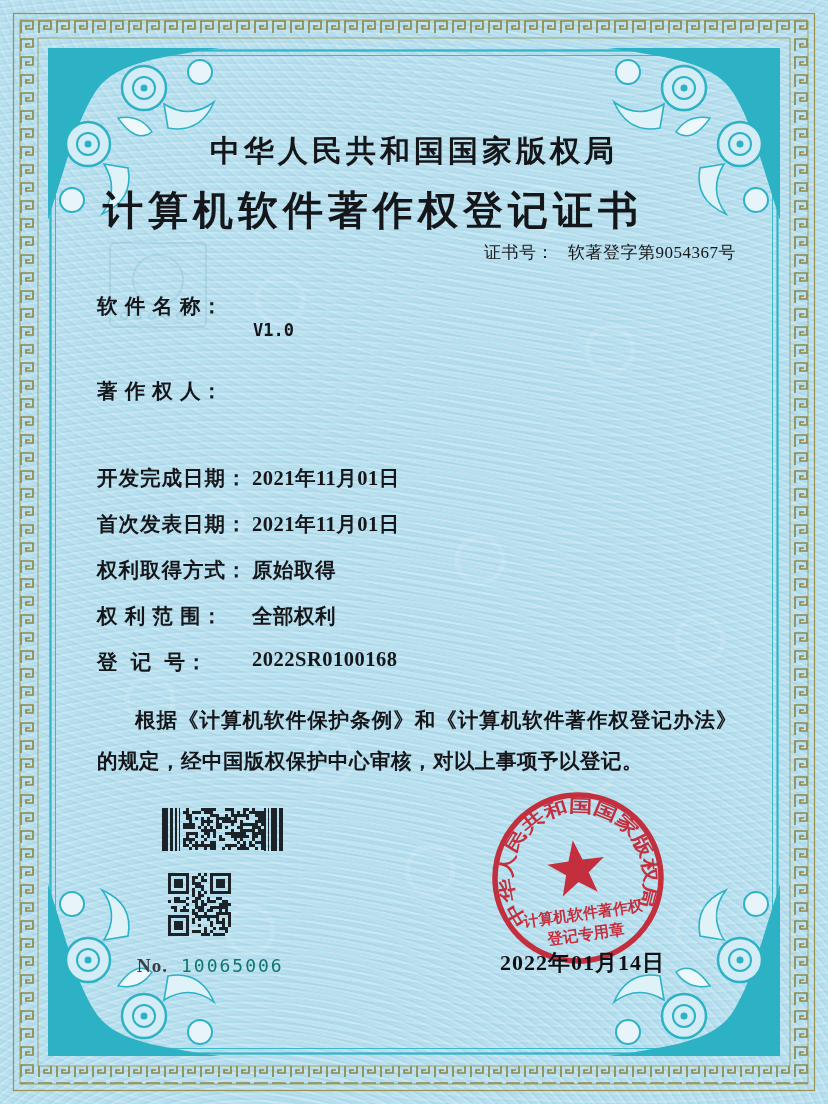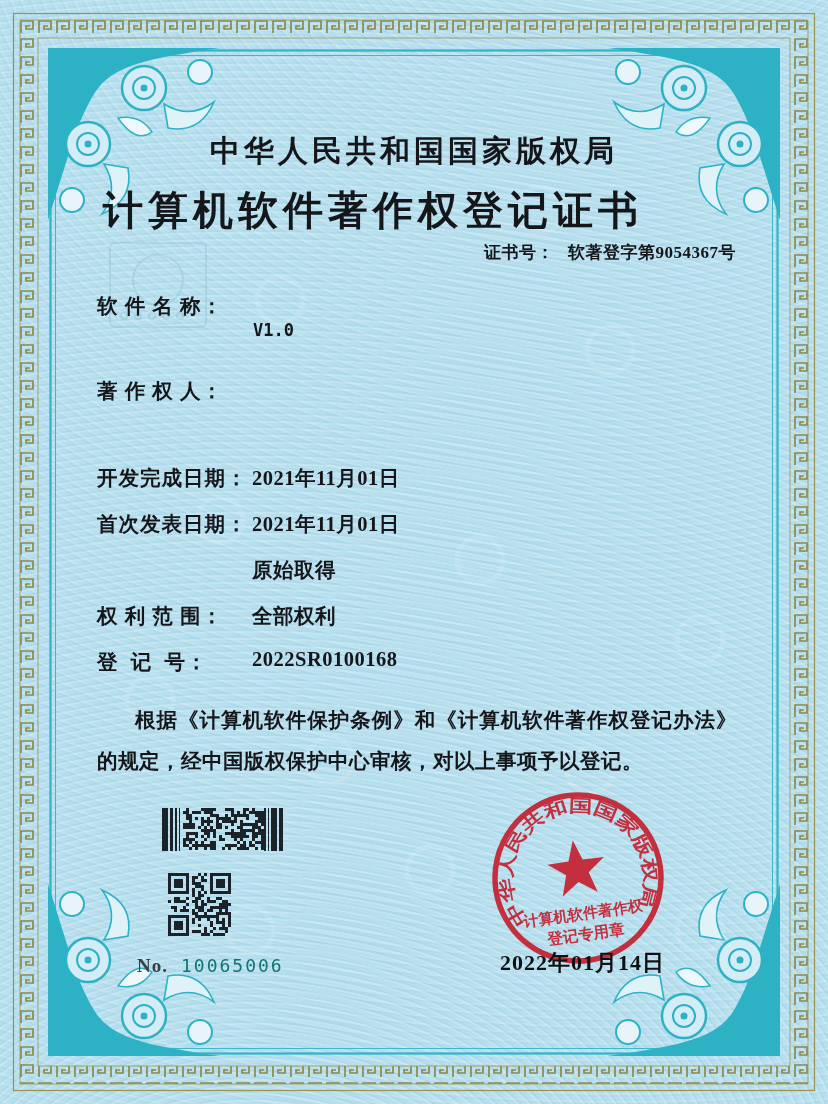--- a/index.html
+++ b/index.html
@@ -22,21 +22,21 @@
   .content{position:absolute;inset:0;z-index:2;}
   .abs{position:absolute;}
   .title{
     top:131px;left:0;width:828px;text-align:center;
     font-size:30px;font-weight:bold;letter-spacing:4px;
   }
   .subtitle{
     top:183px;left:0;width:746px;text-align:center;
     font-size:40px;font-weight:bold;letter-spacing:5px;
   }
-  .certline{top:241px;right:92px;font-size:17px;font-weight:bold;letter-spacing:.5px;}
+  .certline{top:241px;right:92px;font-size:17px;font-weight:normal;letter-spacing:.5px;}
   .certline .lab{margin-right:14px;}
   .f-label{
     position:absolute;left:97px;font-size:20.5px;font-weight:bold;
     letter-spacing:1px;white-space:pre;
   }
   .f-value{
     position:absolute;left:252px;font-size:20.5px;font-weight:600;
     letter-spacing:.5px;white-space:pre;
   }
   .version{position:absolute;left:253px;top:320px;font-size:17px;font-weight:600;
@@ -148,20 +148,21 @@
   <span class="version">V1.0</span>
 
   <span class="f-label" style="top:377px">著 作 权 人：</span>
 
   <span class="f-label" style="top:464px">开发完成日期：</span>
   <span class="f-value" style="top:464px">2021年11月01日</span>
 
   <span class="f-label" style="top:510px">首次发表日期：</span>
   <span class="f-value" style="top:510px">2021年11月01日</span>
 
+  <span class="f-label" style="top:556px">权利取得方式：</span>
   <span class="f-value" style="top:556px">原始取得</span>
 
   <span class="f-label" style="top:602px">权 利 范 围：</span>
   <span class="f-value" style="top:602px">全部权利</span>
 
   <span class="f-label" style="top:648px">登  记  号：</span>
   <span class="f-value" style="top:648px">2022SR0100168</span>
 
   <div class="abs statement">根据《计算机软件保护条例》和《计算机软件著作权登记办法》的规定，经中国版权保护中心审核，对以上事项予以登记。</div>
 

